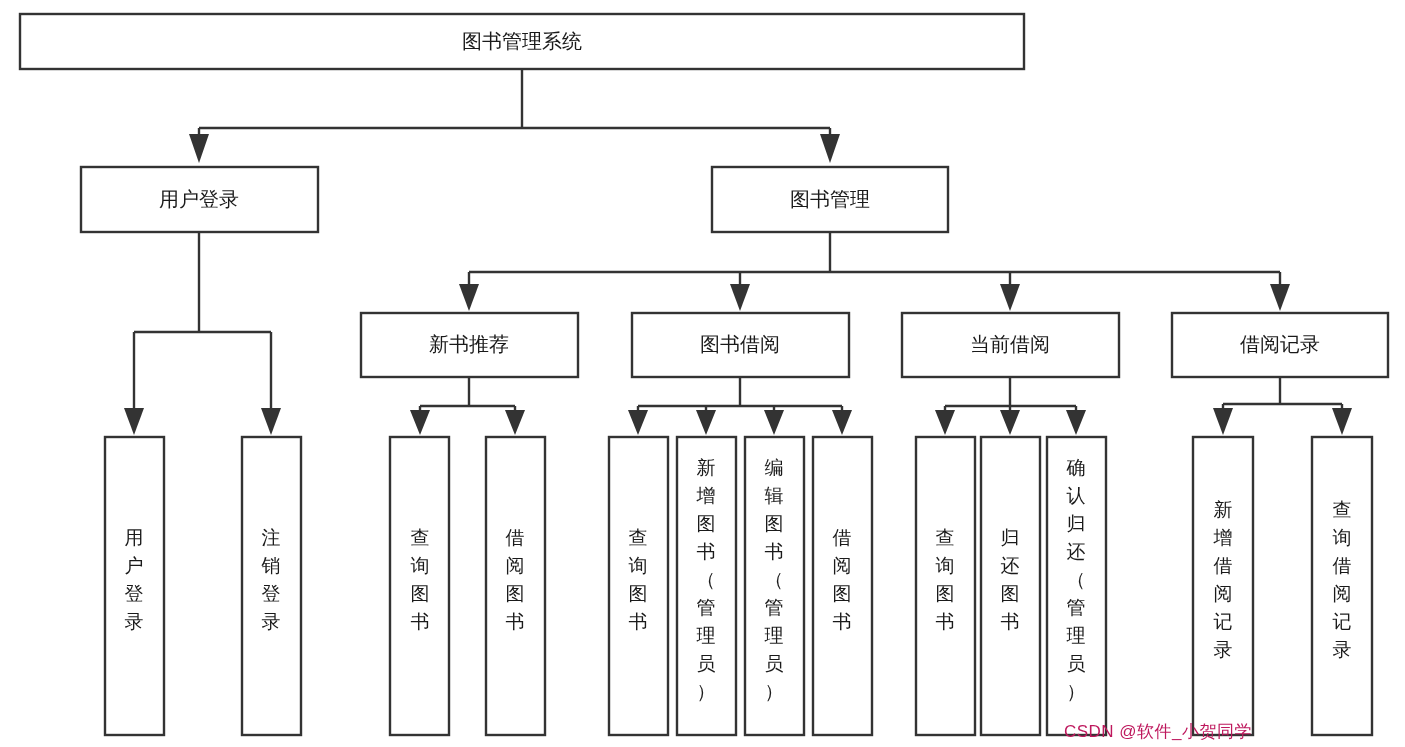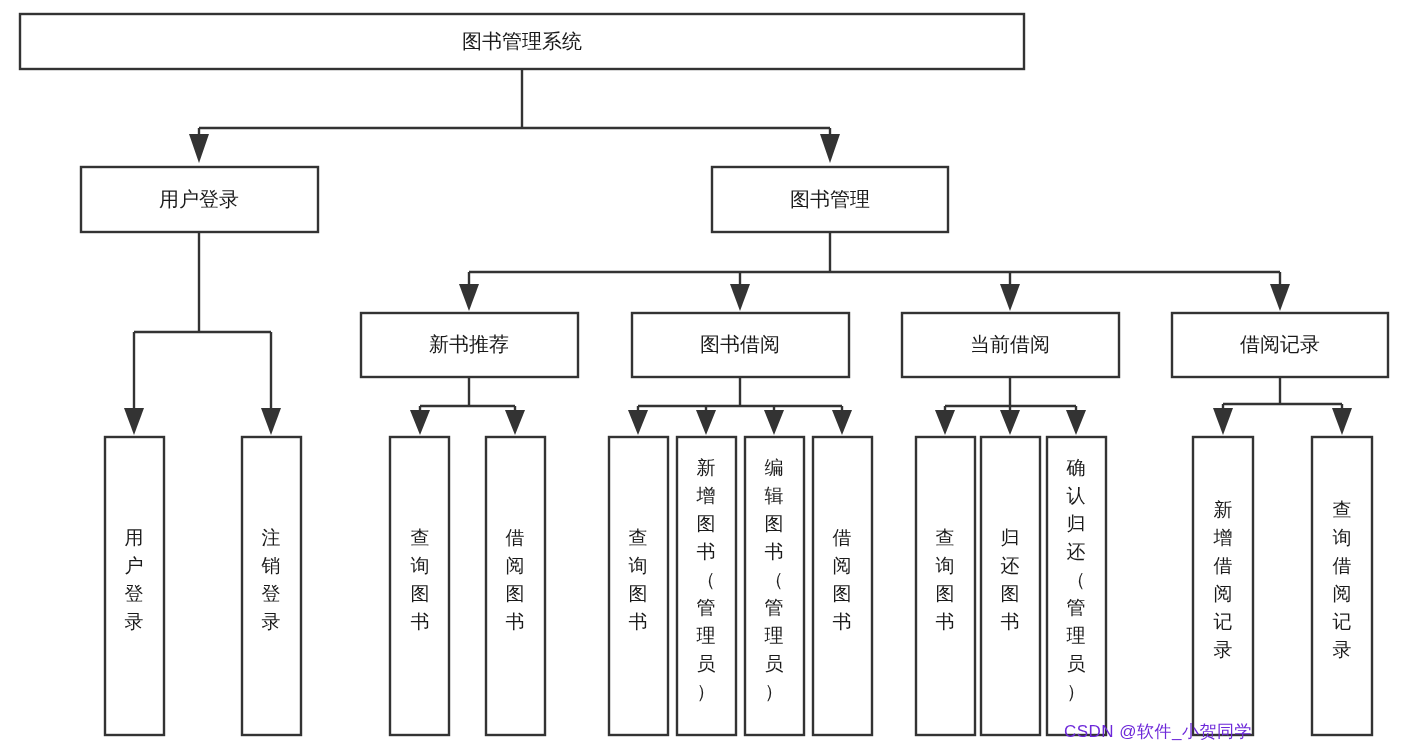--- a/index.html
+++ b/index.html
@@ -55,21 +55,21 @@
   .edge-arrow {
     fill: #333333;
     stroke: none;
   }
   .watermark-text {
     position: absolute;
     right: 8px;
     bottom: 4px;
     font-family: "Liberation Sans", "DejaVu Sans", sans-serif;
     font-size: 17px;
-    color: #6d28d9;
+    color: #be185d;
     white-space: nowrap;
     letter-spacing: 0.5px;
     user-select: none;
   }
 </style>
 </head>
 <body>
 
 <div id="diagram-root">
 

